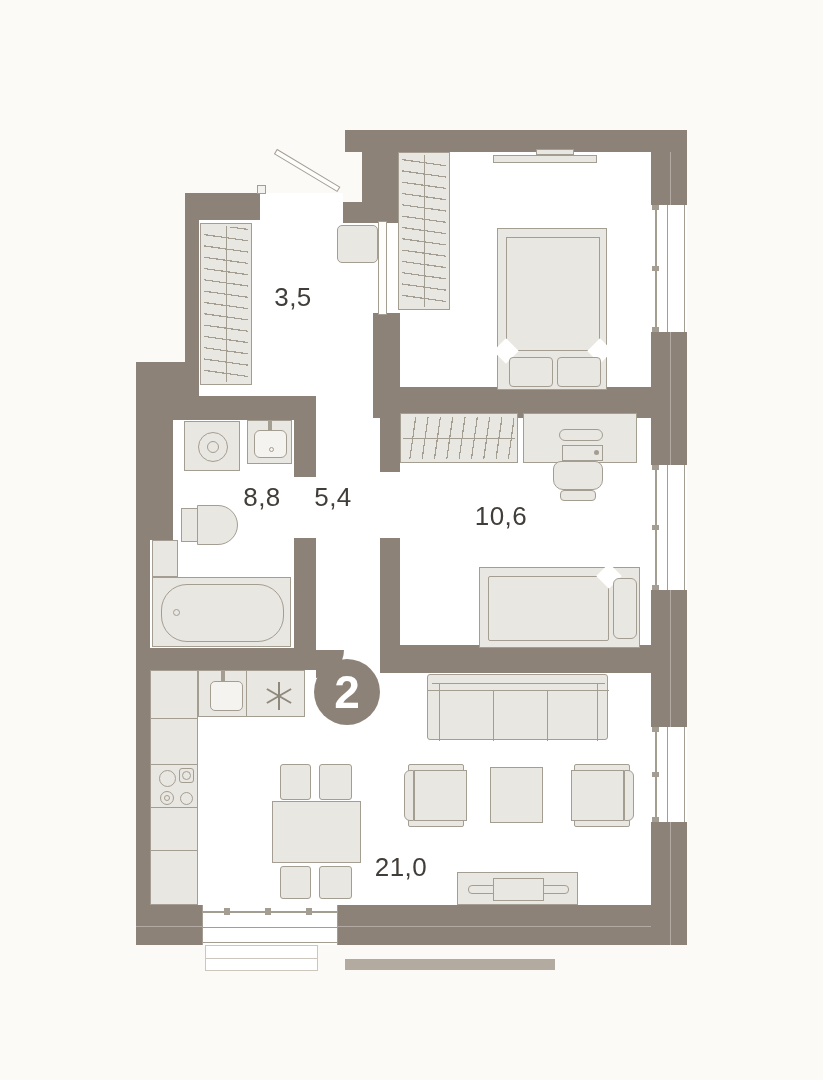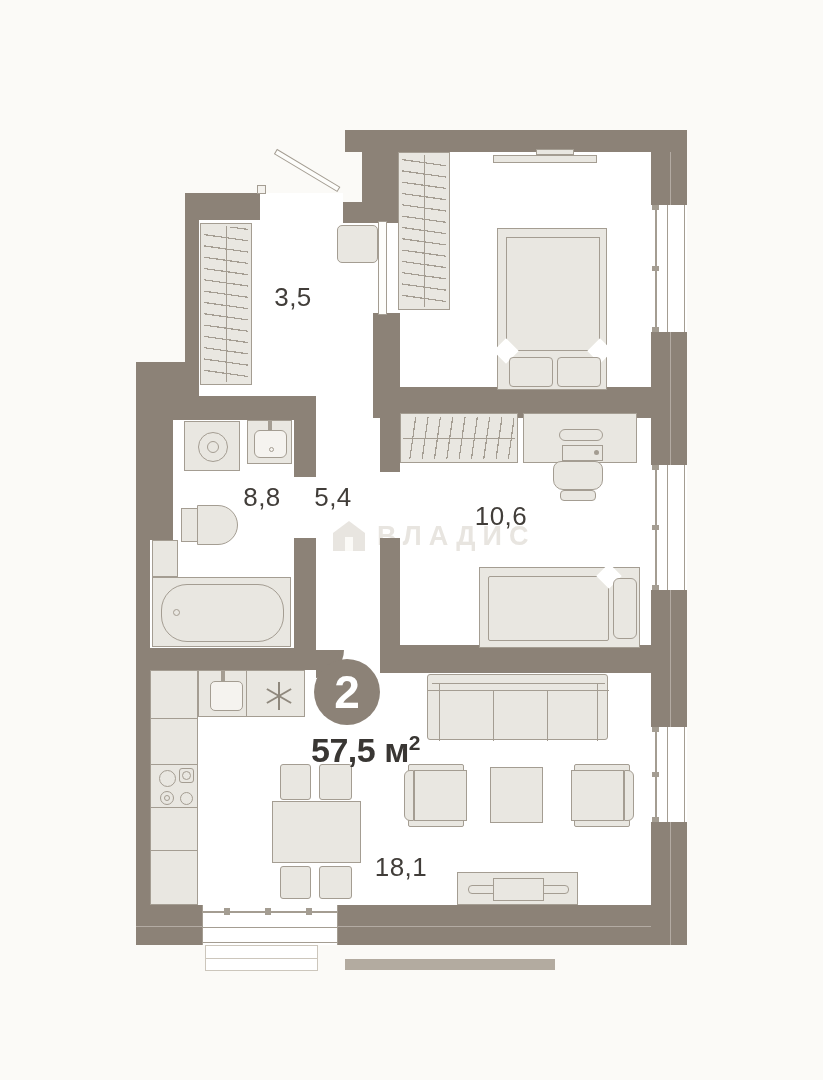--- a/index.html
+++ b/index.html
@@ -38,27 +38,20 @@
 <div class="plan">
 
   <div class="f" style="left:260px;top:193px;width:83px;height:32px"></div>
   <div class="f" style="left:199px;top:220px;width:187px;height:180px"></div>
   <div class="f" style="left:386px;top:152px;width:265px;height:238px"></div>
   <div class="f" style="left:400px;top:418px;width:251px;height:232px"></div>
   <div class="f" style="left:150px;top:420px;width:166px;height:230px"></div>
   <div class="f" style="left:316px;top:400px;width:84px;height:272px"></div>
   <div class="f" style="left:150px;top:650px;width:501px;height:255px"></div>
 
-  <div class="wm">
-    <svg width="34" height="32" viewBox="0 0 34 32">
-      <path d="M17 1 L33 13 L33 31 L1 31 L1 13 Z" fill="var(--watermark,#e8e5e0)"></path>
-      <rect x="13" y="17" width="8" height="14" fill="#fbfaf7"></rect>
-    </svg>
-    <span>ВЛАДИС</span>
-  </div>
 
   <div class="w" style="left:345px;top:130px;width:342px;height:22px"></div>
   <div class="w seamv" style="left:651px;top:152px;width:36px;height:53px"></div>
   <div class="w seamv" style="left:651px;top:332px;width:36px;height:133px"></div>
   <div class="w seamv" style="left:651px;top:590px;width:36px;height:137px"></div>
   <div class="w seamv" style="left:651px;top:822px;width:36px;height:123px"></div>
   <div class="w seamh" style="left:136px;top:905px;width:66px;height:40px"></div>
   <div class="w seamh" style="left:338px;top:905px;width:313px;height:40px"></div>
   <div class="w" style="left:185px;top:193px;width:75px;height:27px"></div>
   <div class="w" style="left:185px;top:220px;width:14px;height:142px"></div>
@@ -228,22 +221,19 @@
   </div>
   <div class="fu" style="left:457px;top:872px;width:121px;height:33px">
     <span class="sf" style="left:10px;top:12px;width:101px;height:9px;border-radius:4px"></span>
     <span class="sf" style="left:35px;top:5px;width:51px;height:23px"></span>
   </div>
 
   <div class="rlabel" style="left:293px;top:297px">3,5</div>
   <div class="rlabel" style="left:262px;top:497px">8,8</div>
   <div class="rlabel" style="left:333px;top:497px">5,4</div>
   <div class="rlabel" style="left:501px;top:516px">10,6</div>
-  <div class="rlabel" style="left:401px;top:867px">18,1</div>
+  <div class="rlabel" style="left:401px;top:867px">21,0</div>
 
   <div class="badge">
     <span>2</span>
   </div>
-  <div class="area">
-    <span>57,5</span>&nbsp;<span>м</span><sup>2</sup>
-  </div>
 
 </div>
 
 </body></html>

